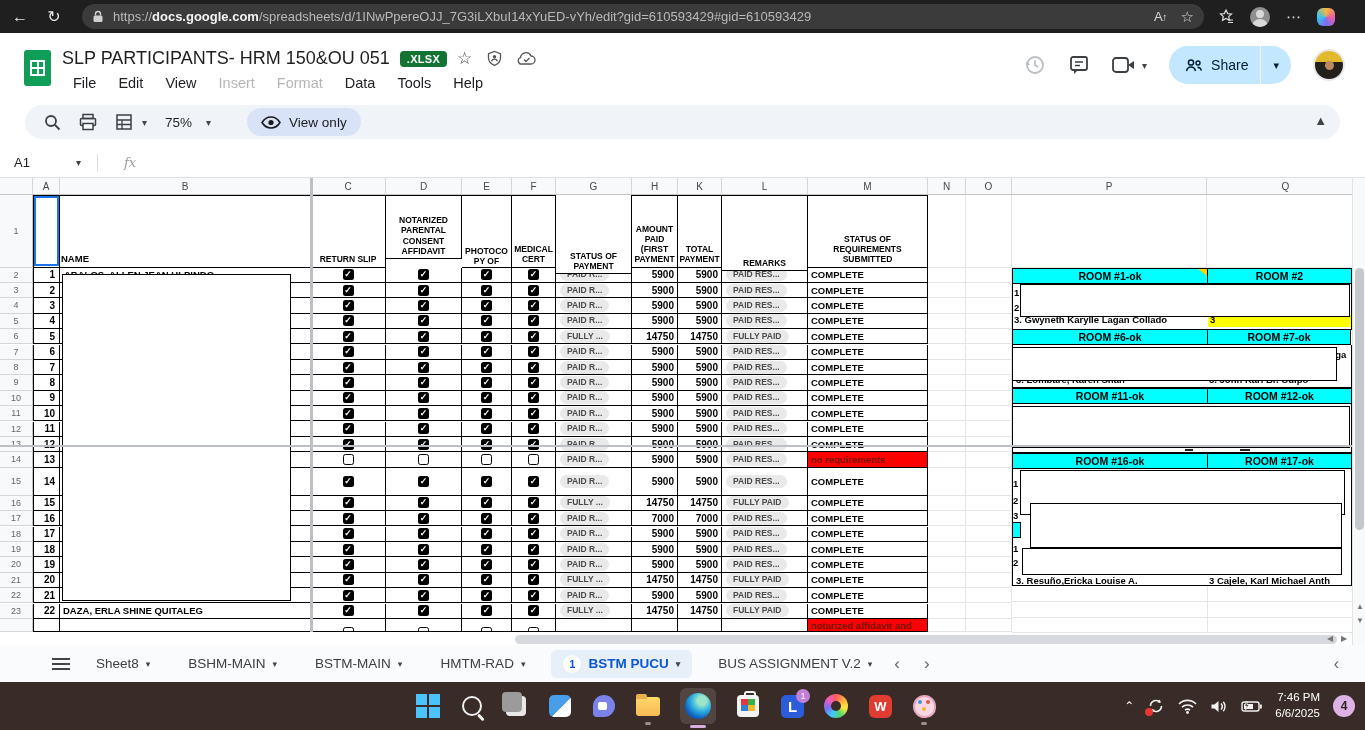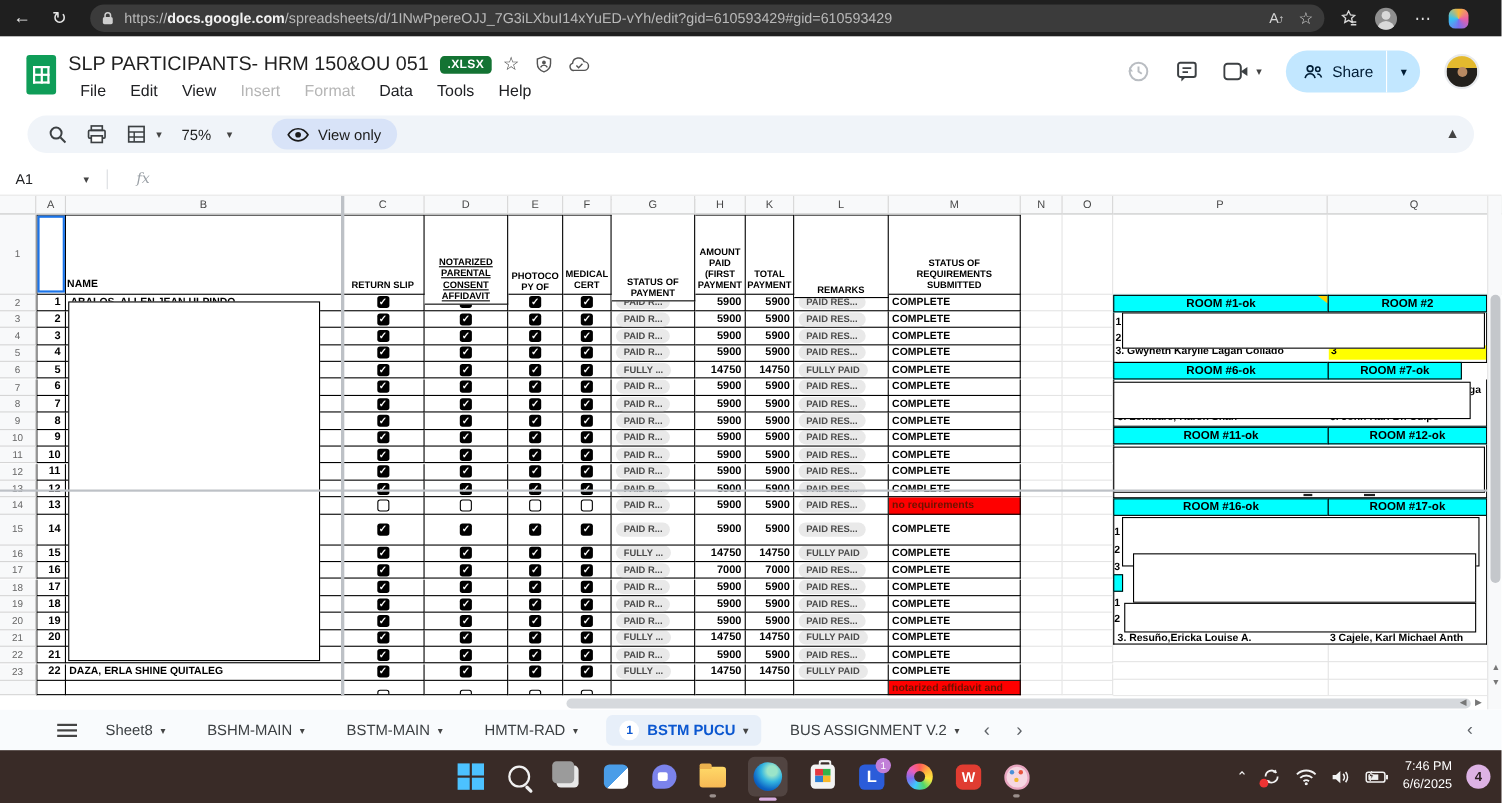--- a/index.html
+++ b/index.html
@@ -913,21 +913,21 @@
     </div>
     <div class="cell blk" style="left: 556px; top: 3px; width: 76px; height: 93px; border-top: 1px solid rgb(0, 0, 0);">
       <div class="hdrtxt" style="width: 100%; height: 100%;">STATUS OF PAYMENT</div>
     </div>
     <div class="cell blk" style="left: 512px; top: 17px; width: 44px; height: 72.5px; border-top: 1px solid rgb(0, 0, 0);">
       <div class="hdrtxt" style="width: 100%; height: 100%;">MEDICAL CERT</div>
     </div>
     <div class="cell blk" style="left: 462px; top: 17px; width: 50px; height: 72.5px; border-top: 1px solid rgb(0, 0, 0);">
       <div class="hdrtxt" style="width: 100%; height: 100%; margin-top: 32px;">PHOTOCOPY OF PARENT'S/GUARDIAN'S ID</div>
     </div>
-    <div class="cell blk" style="left: 386px; top: 17px; width: 76px; height: 82px; border-top: 1px solid rgb(0, 0, 0); text-decoration: underline;">
+    <div class="cell blk" style="left: 386px; top: 17px; width: 76px; height: 64px; border-top: 1px solid rgb(0, 0, 0);">
       <div class="hdrtxt" style="width: 100%; height: 100%;">NOTARIZED PARENTAL CONSENT AFFIDAVIT</div>
     </div>
     <div class="cell blk" style="left: 60px; top: 17px; width: 251px; height: 72.5px; border-top: 1px solid rgb(0, 0, 0);">
       <div class="hdrtxt" style="width: 100%; height: 100%; justify-content: flex-start; text-align: left; font-size: 9.5px;">NAME</div>
     </div>
     <div class="cell blk" style="left: 311px; top: 17px; width: 75px; height: 72.5px; border-top: 1px solid rgb(0, 0, 0);">
       <div class="hdrtxt" style="width: 100%; height: 100%;">RETURN SLIP</div>
     </div>
     <div class="cell blk" style="left: 33px; top: 17px; width: 27px; height: 72.5px; border-top: 1px solid rgb(0, 0, 0); border-left: 1px solid rgb(0, 0, 0);"></div>
     <div class="cell rowhdr" style="left: 0px; top: 17px; width: 33px; height: 72.5px;">1</div>
@@ -966,21 +966,21 @@
   <div class="roomnum" style="left:1014px; top:109px;">1</div>
   <div class="roomnum" style="left:1014px; top:124px;">2</div>
   <div class="clipname" style="left:1014px; top:136px;">3. Gwyneth Karylle Lagan Collado</div>
   <div class="clipname ylw" style="left:1208px; top:136px; width:143px; height:13px; padding-left:2px;">3</div>
   <div class="redact" style="left:1020px; top:106px; width:330px; height:33px;"></div>
 
   <div class="room-box" style="left:1012px; top:167px; width:340px; height:43px;"></div>
   <div class="room-hdr" style="left:1012px; top:151px; width:196px; height:16px;">
       <span>ROOM #6-ok</span>
     </div>
-  <div class="room-hdr" style="left:1207px; top:151px; width:122px; height:16px;">
+  <div class="room-hdr" style="left:1207px; top:151px; width:144px; height:16px;">
       <span>ROOM #7-ok</span>
     </div>
   <div class="clipname" style="left:1330px; top:171px;">ega</div>
   <div class="clipname" style="left:1016px; top:196px;">3. Lombare, Karen Shah</div>
   <div class="clipname" style="left:1209px; top:196px;">3. John Karl Br. Culpo</div>
   <div class="redact" style="left:1012px; top:169px; width:325px; height:34px;"></div>
 
   <div class="room-box" style="left:1012px; top:226px; width:340px; height:49px;"></div>
   <div class="room-hdr" style="left:1012px; top:210px; width:196px; height:16px;">
       <span>ROOM #11-ok</span>

